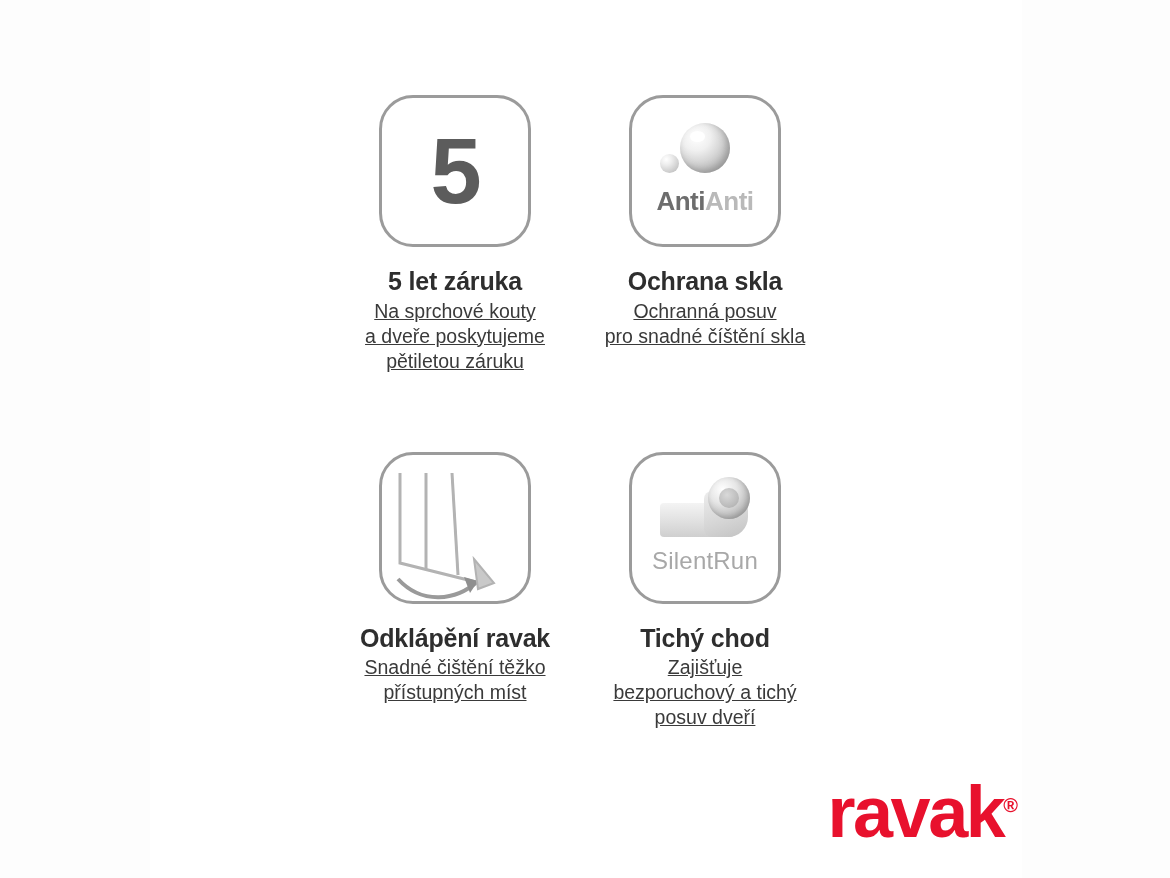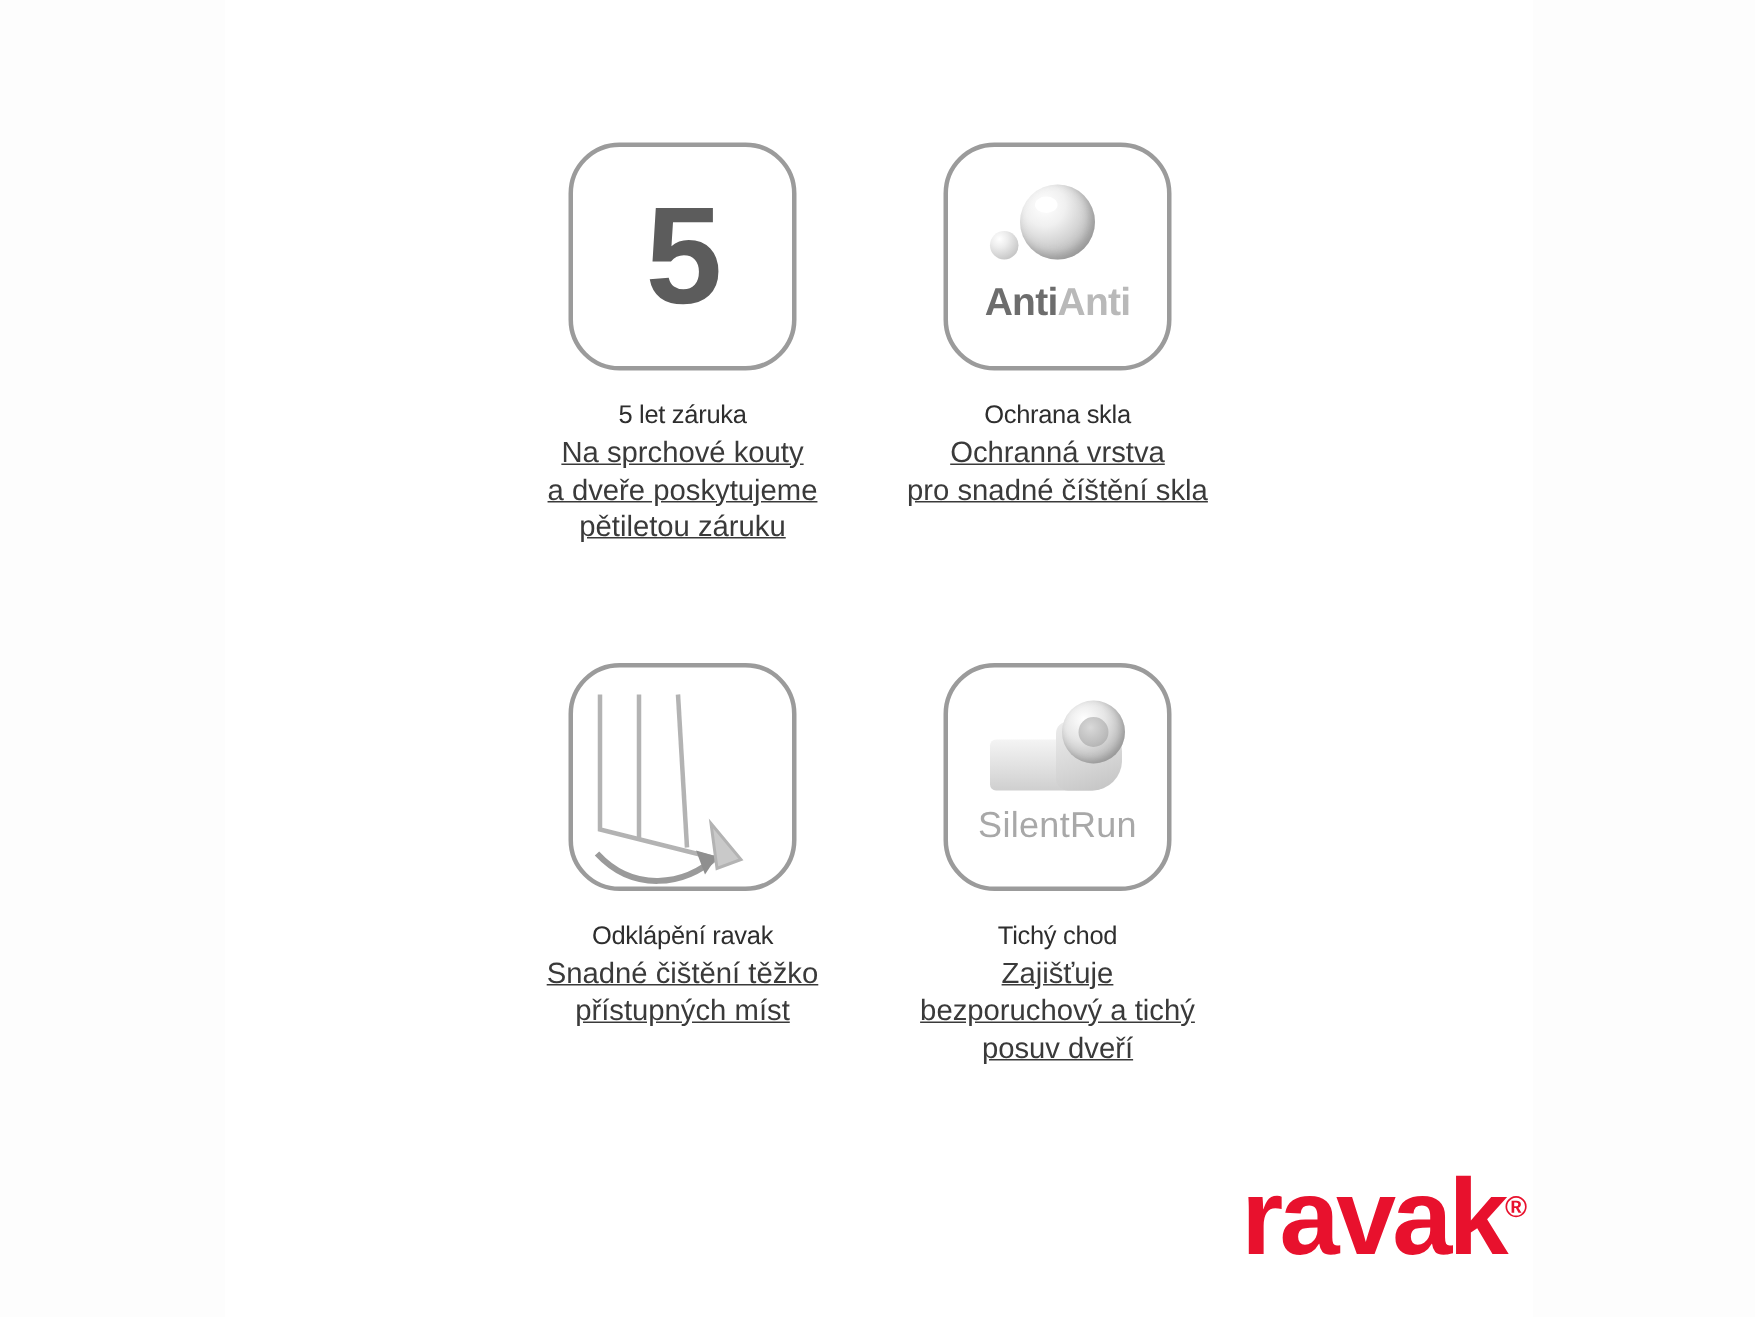--- a/index.html
+++ b/index.html
@@ -64,22 +64,22 @@
     box-sizing: border-box;
     background: #ffffff;
     display: flex;
     align-items: center;
     justify-content: center;
     overflow: hidden;
     position: relative;
   }
   .feature-title {
     margin-top: 20px;
-    font-size: 17px;
-    font-weight: normal;
+    font-size: 25px;
+    font-weight: bold;
     color: #2e2e2e;
     text-align: left;
     line-height: 1.15;
     letter-spacing: -0.2px;
   }
   .feature-desc {
     margin-top: 3px;
     font-size: 19.5px;
     color: #3a3a3a;
     text-align: center;
@@ -246,21 +246,21 @@
         <div class="icon-box">
           <div class="anticalc-wrap">
             <div class="drop-big"></div>
             <div class="drop-small"></div>
             <div class="anticalc-text">
               <span class="dark">Anti</span><span class="light">Anti</span>
             </div>
           </div>
         </div>
         <div class="feature-title">Ochrana skla</div>
-        <div class="feature-desc" style="white-space: pre-line;">Ochranná vrstva
+        <div class="feature-desc" style="white-space: pre-line;">Ochranná posuv
 pro snadné číštění skla</div>
       </div>
 
     </div>
 
     <div class="row second">
 
       <div class="feature">
         <div class="icon-box">
           <svg class="tilt-svg" width="146" height="146" viewBox="0 0 146 146">

